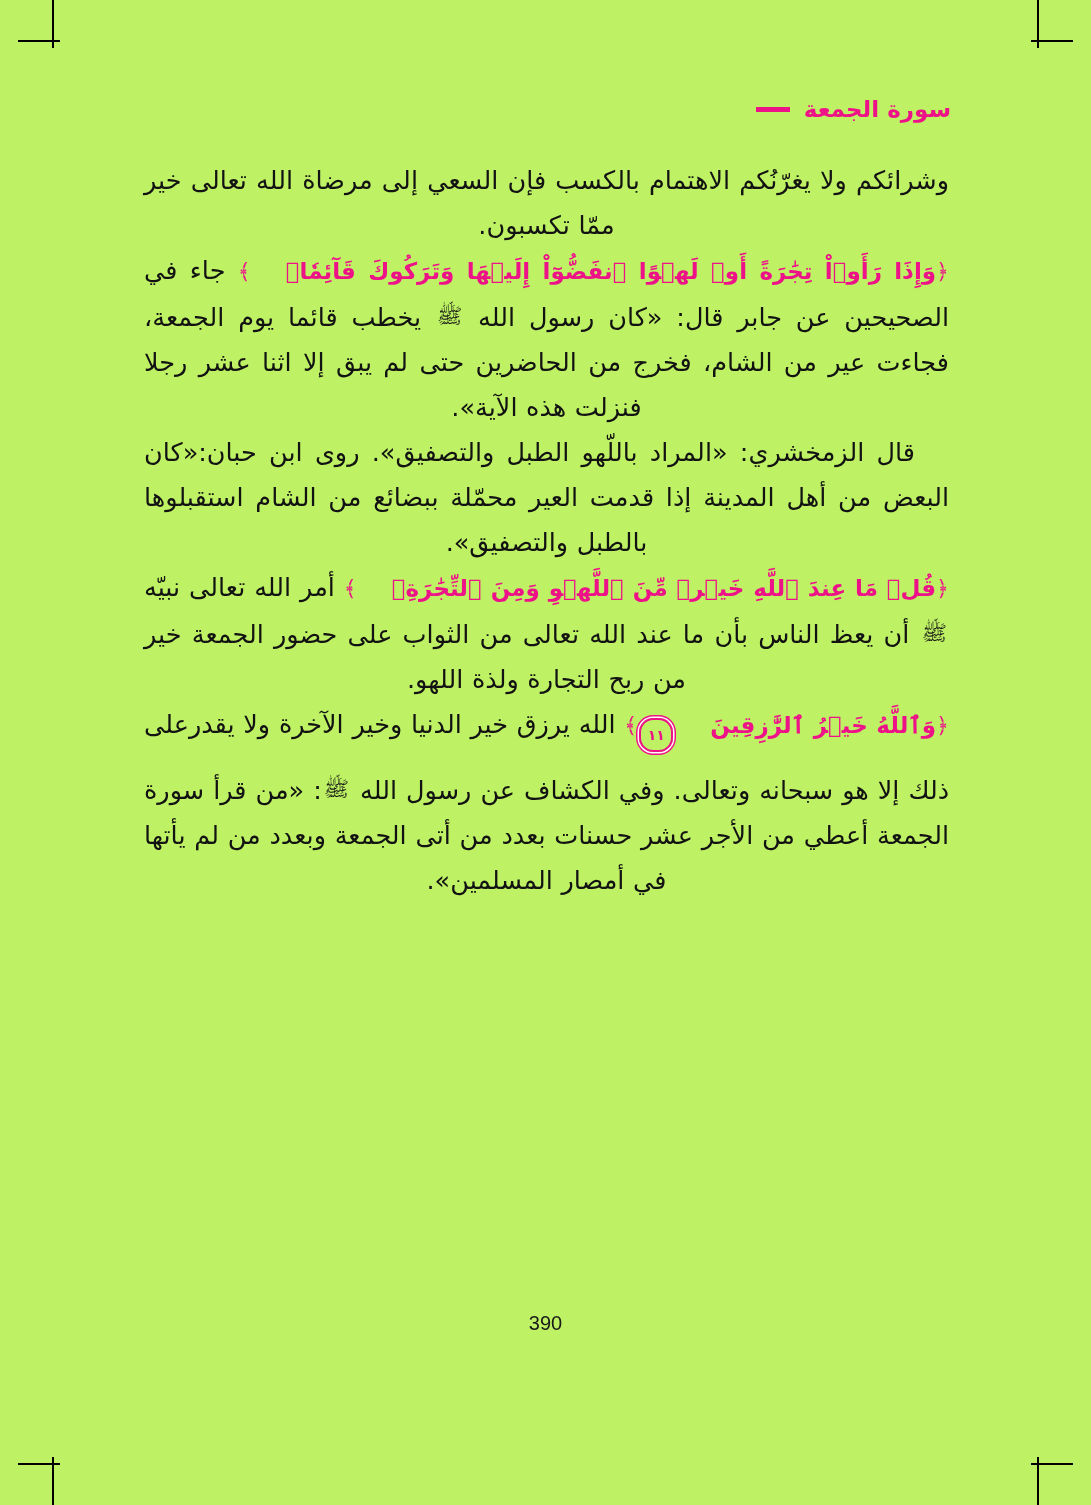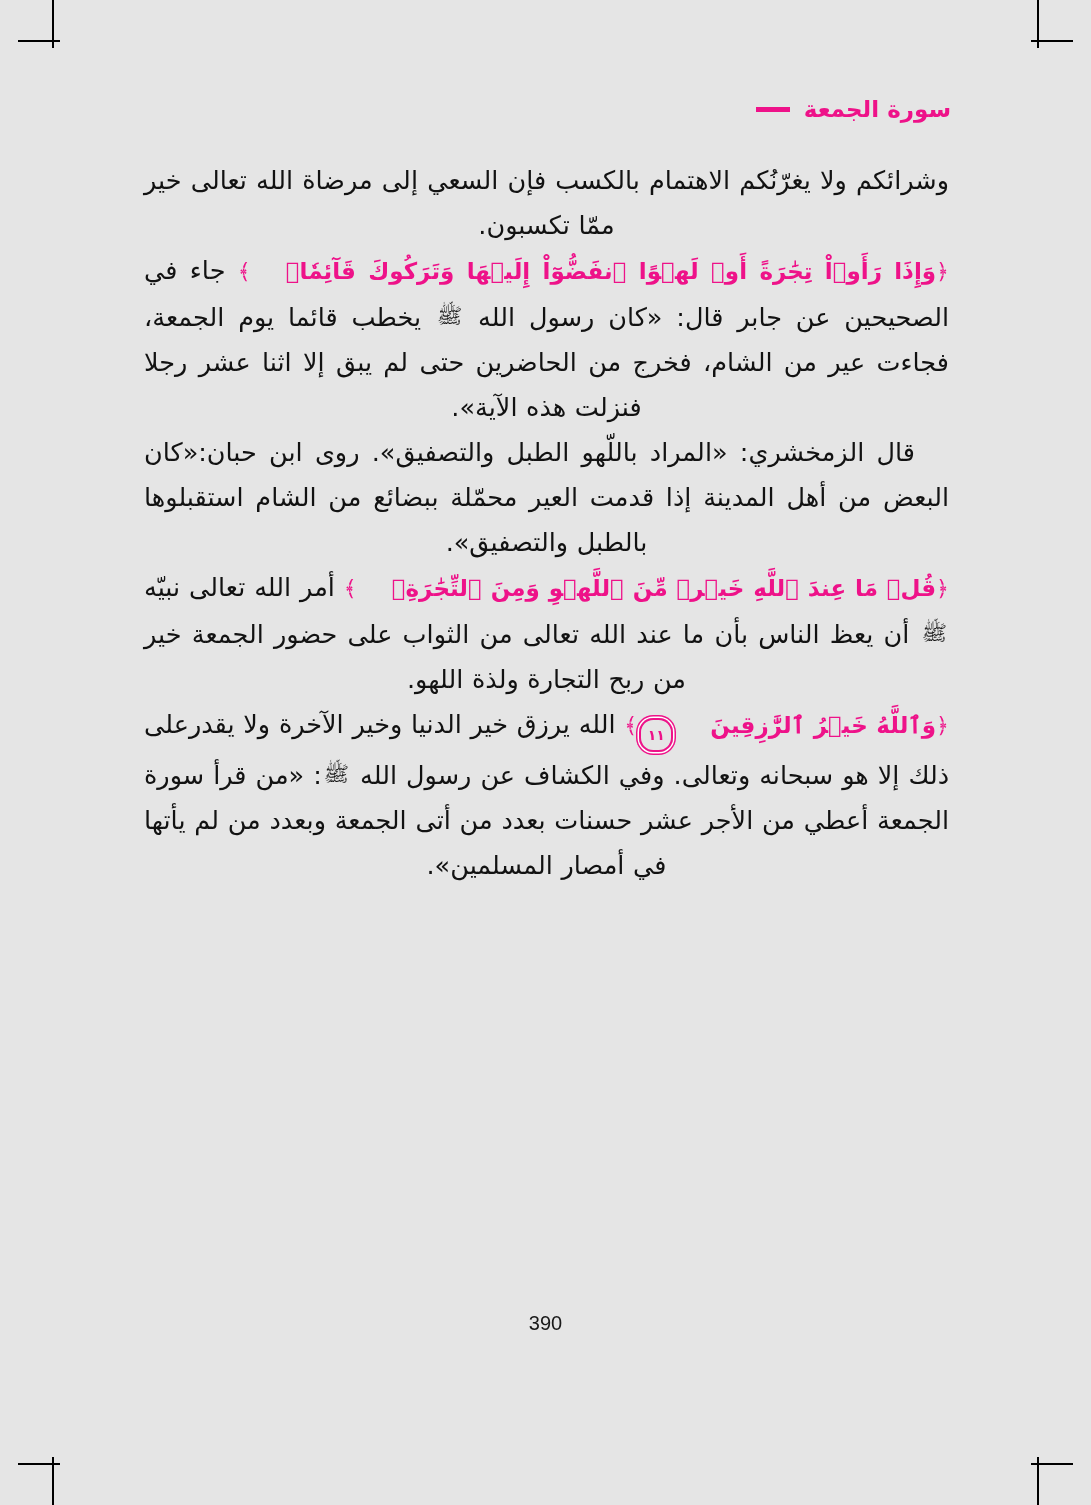--- a/index.html
+++ b/index.html
@@ -8,21 +8,21 @@
     padding: 0;
     background: #ffffff;
   }
   body {
     font-family: "DejaVu Sans", "Liberation Sans", sans-serif;
   }
   #page {
     position: relative;
     width: 1091px;
     height: 1505px;
-    background: #e5e5e5;
+    background: #bef264;
     overflow: hidden;
     margin: 0 auto;
   }
 
   
   .crop {
     position: absolute;
     background: #000000;
   }
   .crop-v { width: 2px; height: 48px; }
@@ -98,21 +98,21 @@
   }
 
   
   .ayah-num {
     display: inline-block;
     width: 30px;
     height: 30px;
     line-height: 30px;
     text-align: center;
     vertical-align: -7px;
-    margin: 0 2px;
+    margin: 15px 2px;
     color: #ee1289;
     font-size: 14px;
     font-weight: bold;
     border: 2px solid #ee1289;
     border-radius: 42%;
     box-shadow: 0 0 0 1.5px #ffffff, 0 0 0 3px #ee1289;
     transform: rotate(0deg);
   }
 
   

